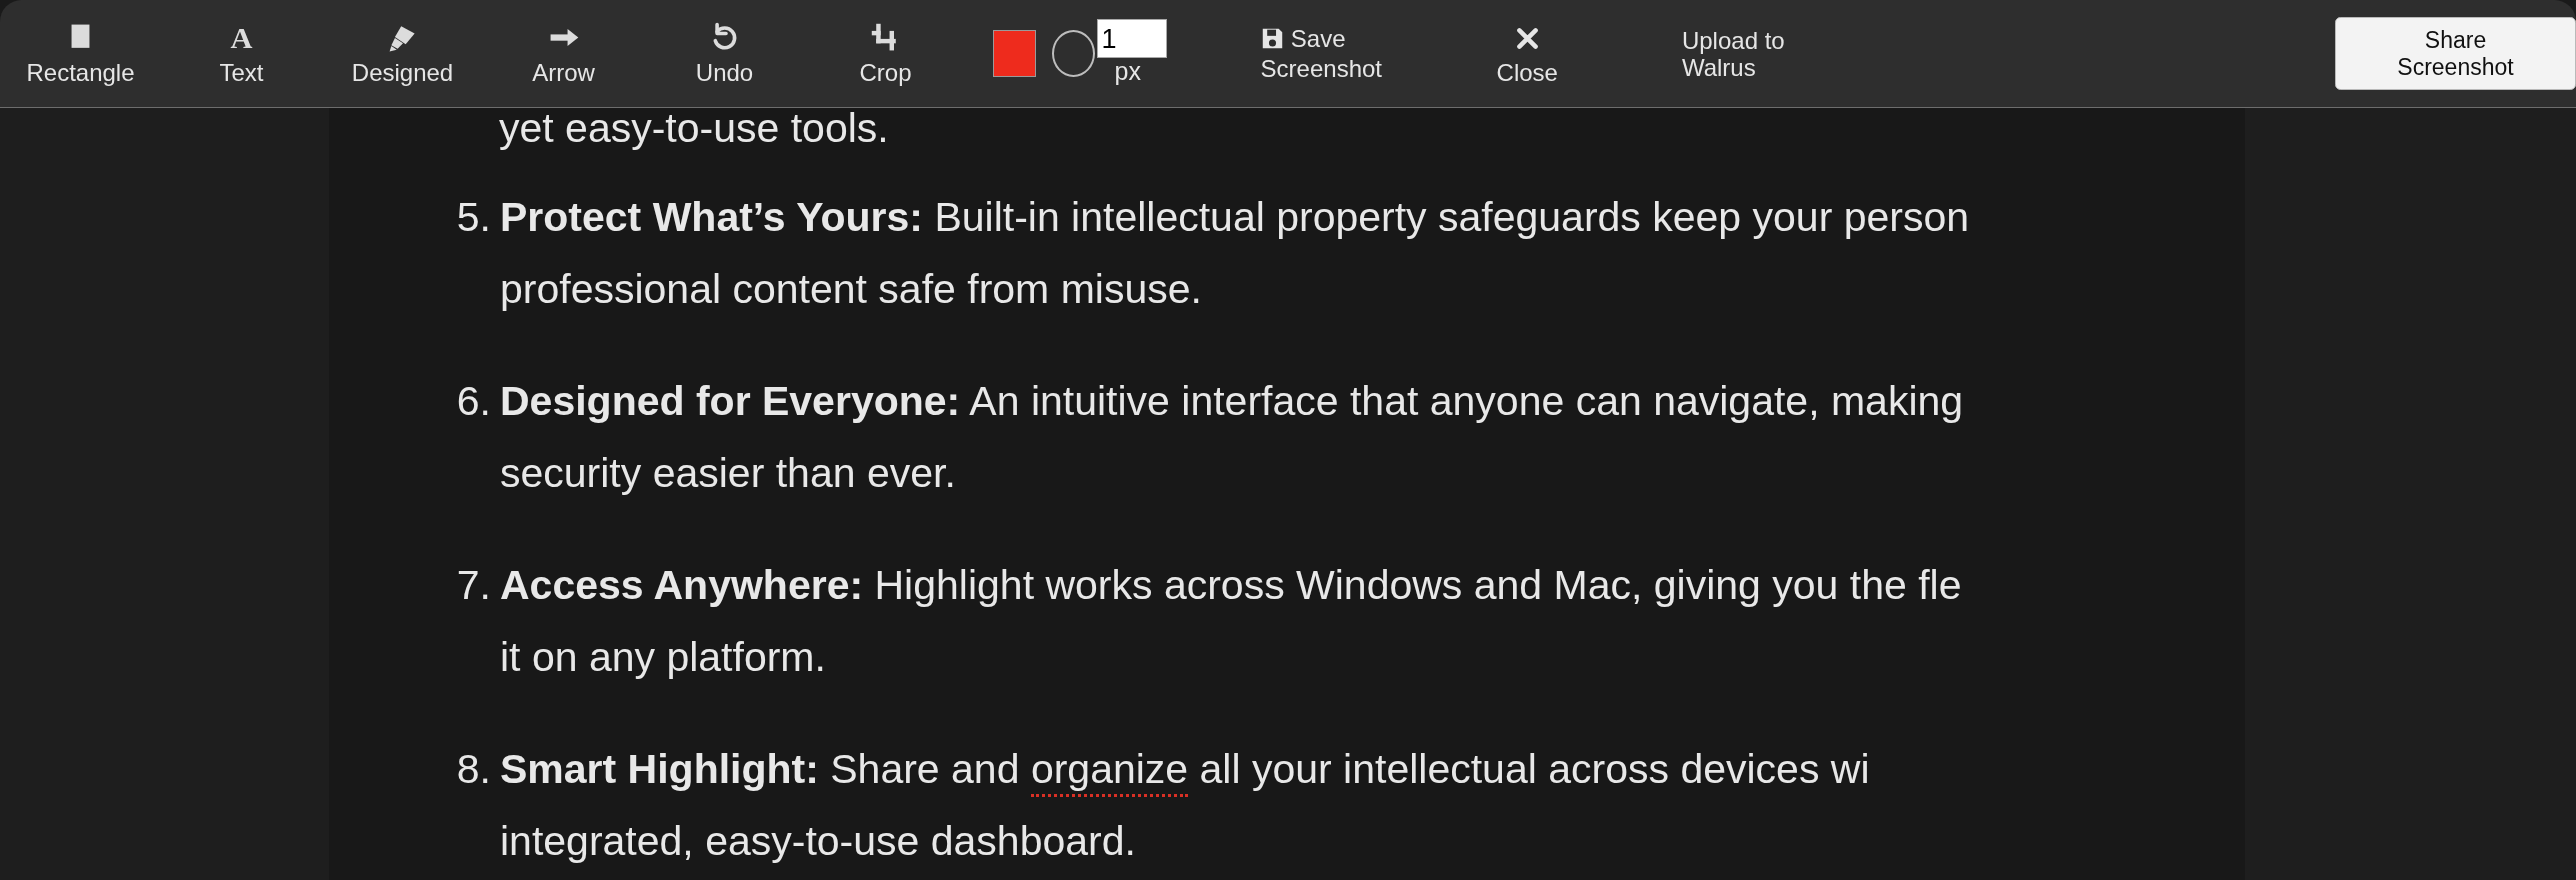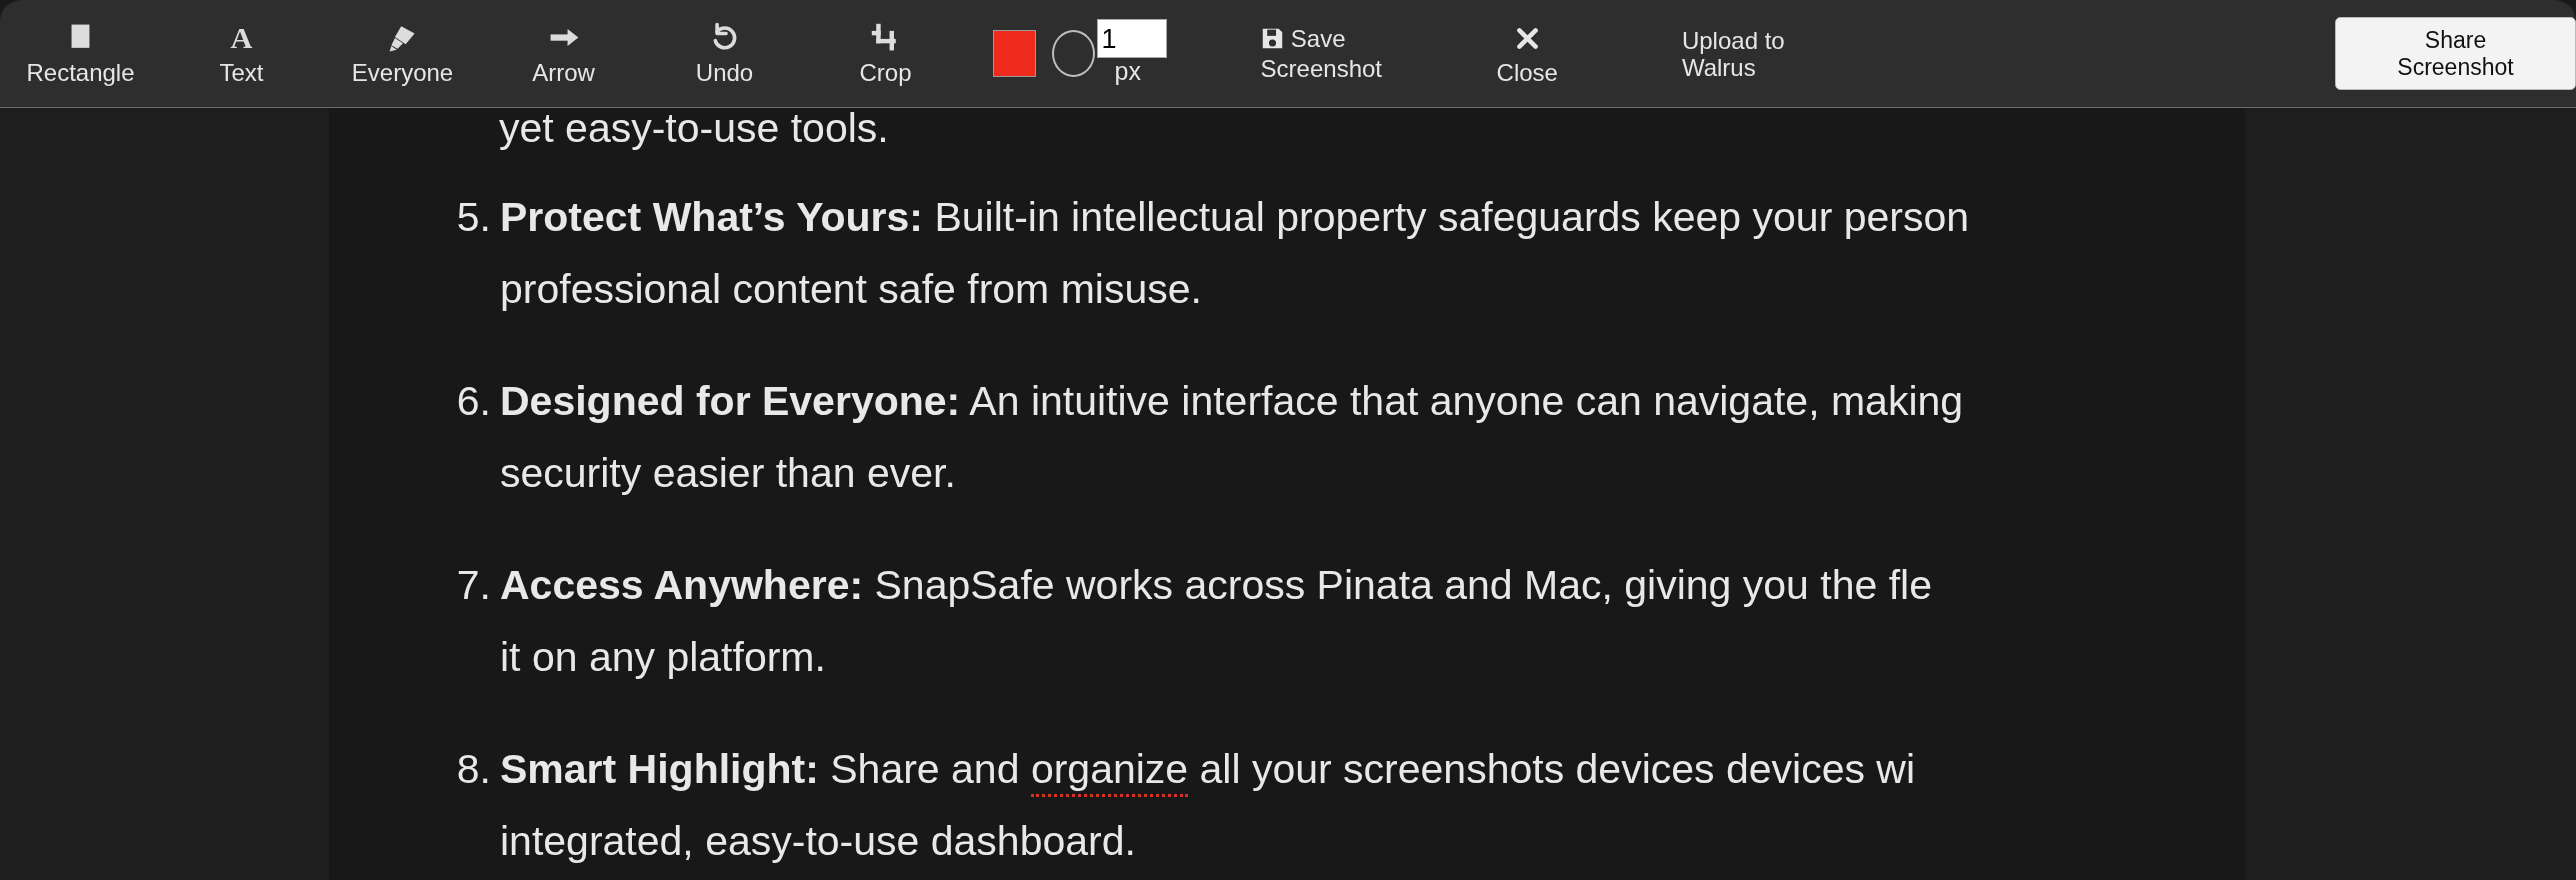--- a/index.html
+++ b/index.html
@@ -246,29 +246,29 @@
       <span class="num">6.</span>
       <span class="txt">
         <span class="line"><b>Designed for Everyone:</b><span> An intuitive interface that anyone can navigate, making</span></span>
         <span class="line" style="display:block;">security easier than ever.</span>
       </span>
     </div>
 
     <div class="li" style="top:441px;">
       <span class="num">7.</span>
       <span class="txt">
-        <span class="line"><b>Access Anywhere:</b><span> SnapSafe works across Pinata and Mac, giving you the fle</span></span>
+        <span class="line"><b>Access Anywhere:</b><span> Highlight works across Windows and Mac, giving you the fle</span></span>
         <span class="line" style="display:block;">it on any platform.</span>
       </span>
     </div>
 
     <div class="li" style="top:625px;">
       <span class="num">8.</span>
       <span class="txt">
-        <span class="line"><b>Smart Highlight:</b><span> Share and </span><span class="misspell">organize</span><span> all your screenshots devices devices wi</span></span>
+        <span class="line"><b>Smart Highlight:</b><span> Share and </span><span class="misspell">organize</span><span> all your intellectual across devices wi</span></span>
         <span class="line" style="display:block;">integrated, easy-to-use dashboard.</span>
       </span>
     </div>
 
   </div>
 
   <div id="toolbar">
 
     <div class="tool">
       <span class="ic">
@@ -292,21 +292,21 @@
     <div class="tool">
       <span class="ic">
         <svg width="34" height="34" viewBox="0 0 38 38">
           <g fill="#dcdcdc">
             <path d="M17 6 L32 14 L22 26 L10 18 Z"></path>
             <path d="M10 19 L19 25 L13 31 L6 27 Z"></path>
             <path d="M6 28 L12 32 L4 34 Z"></path>
           </g>
         </svg>
       </span>
-      <span class="lb">Everyone</span>
+      <span class="lb">Designed</span>
     </div>
 
     <div class="tool">
       <span class="ic">
         <svg width="36" height="34" viewBox="0 0 40 38">
           <g fill="#dcdcdc">
             <rect x="5" y="15" width="22" height="7"></rect>
             <path d="M24 9 L36 18.5 L24 28 Z"></path>
           </g>
         </svg>

